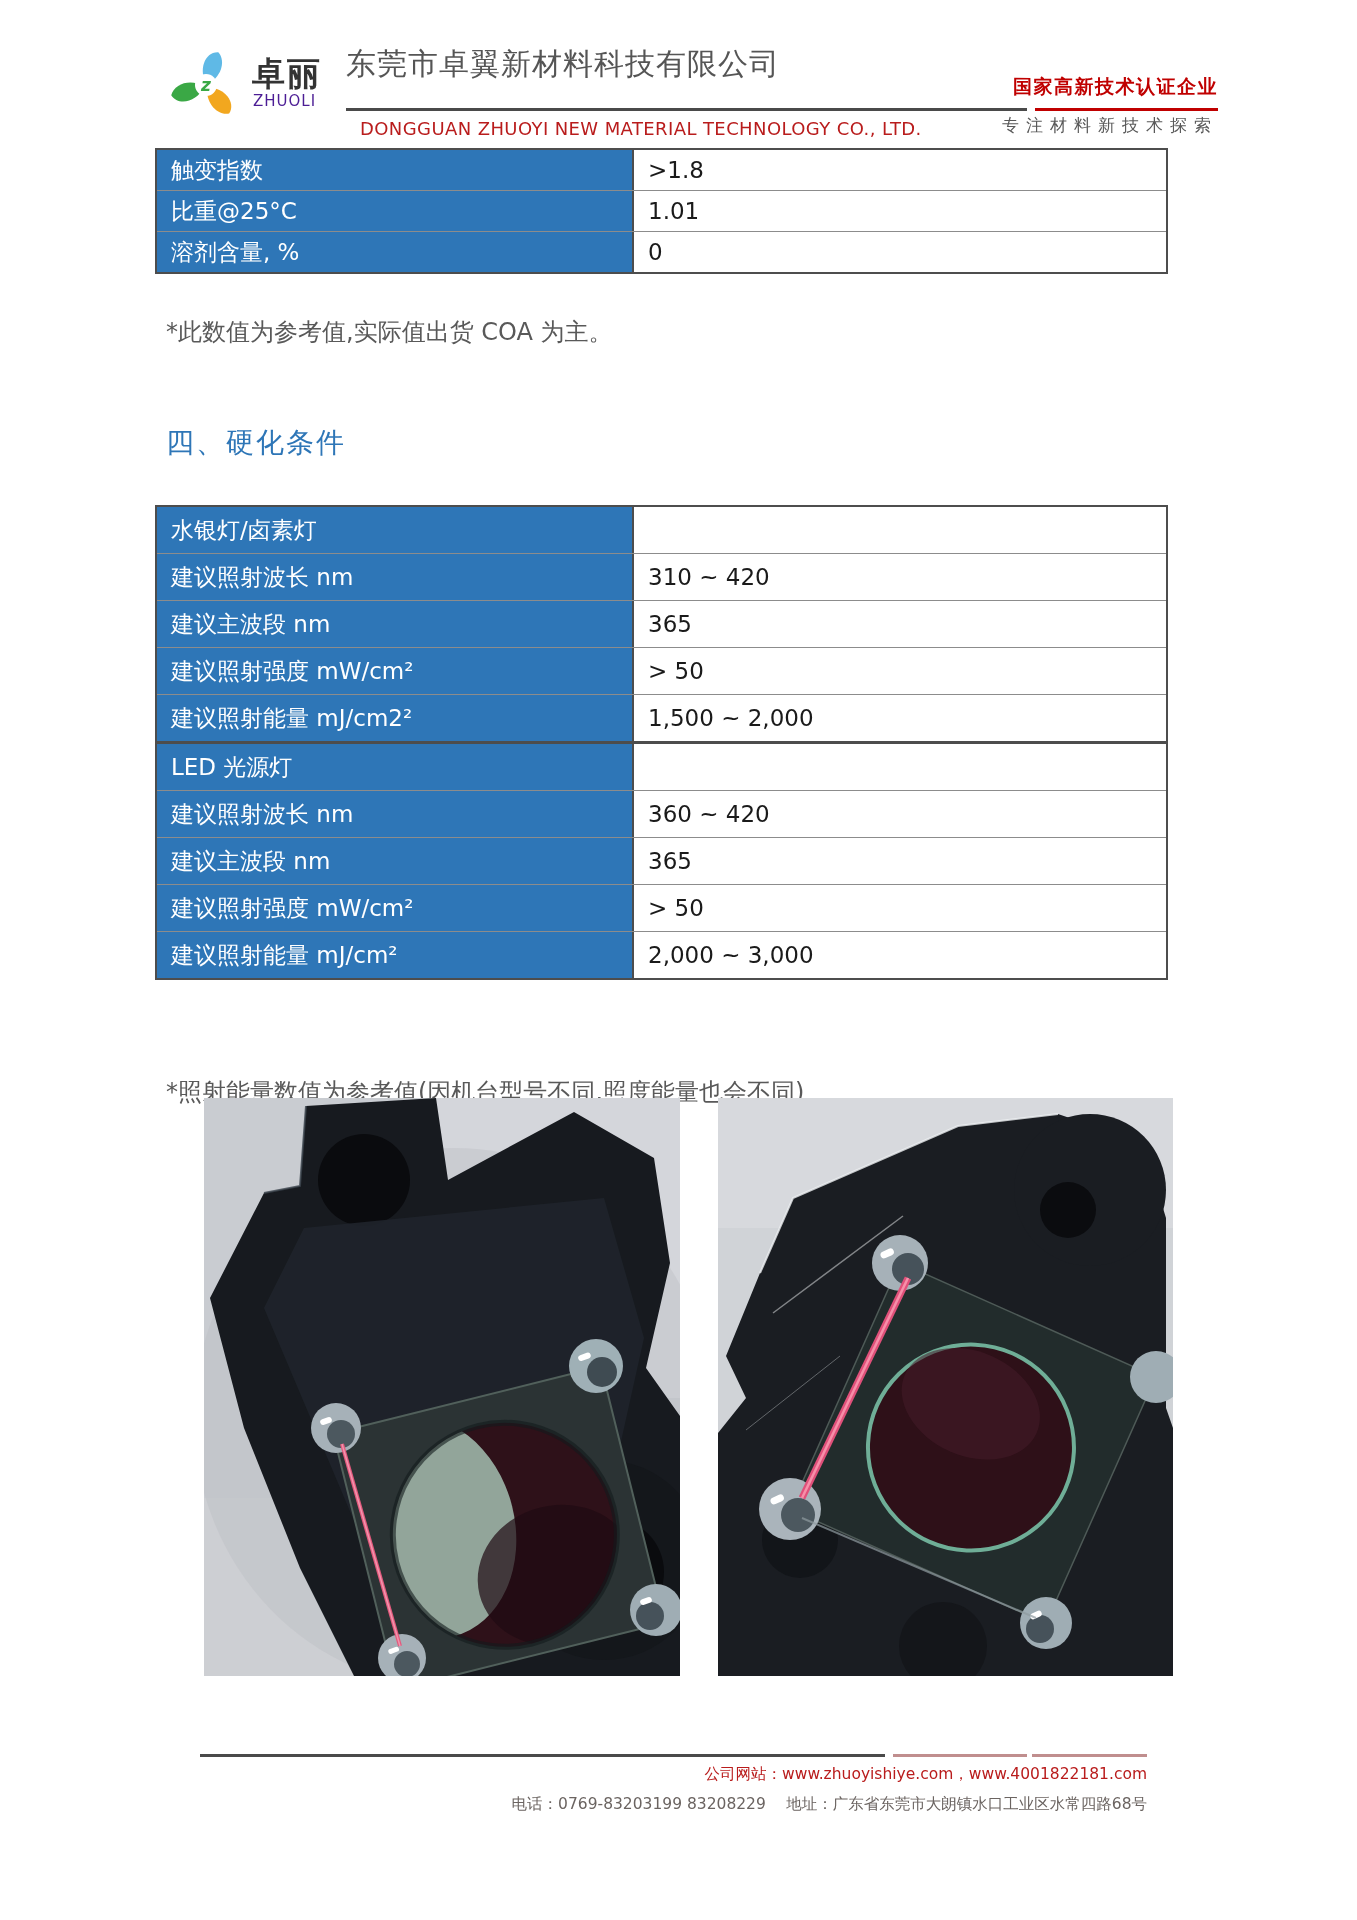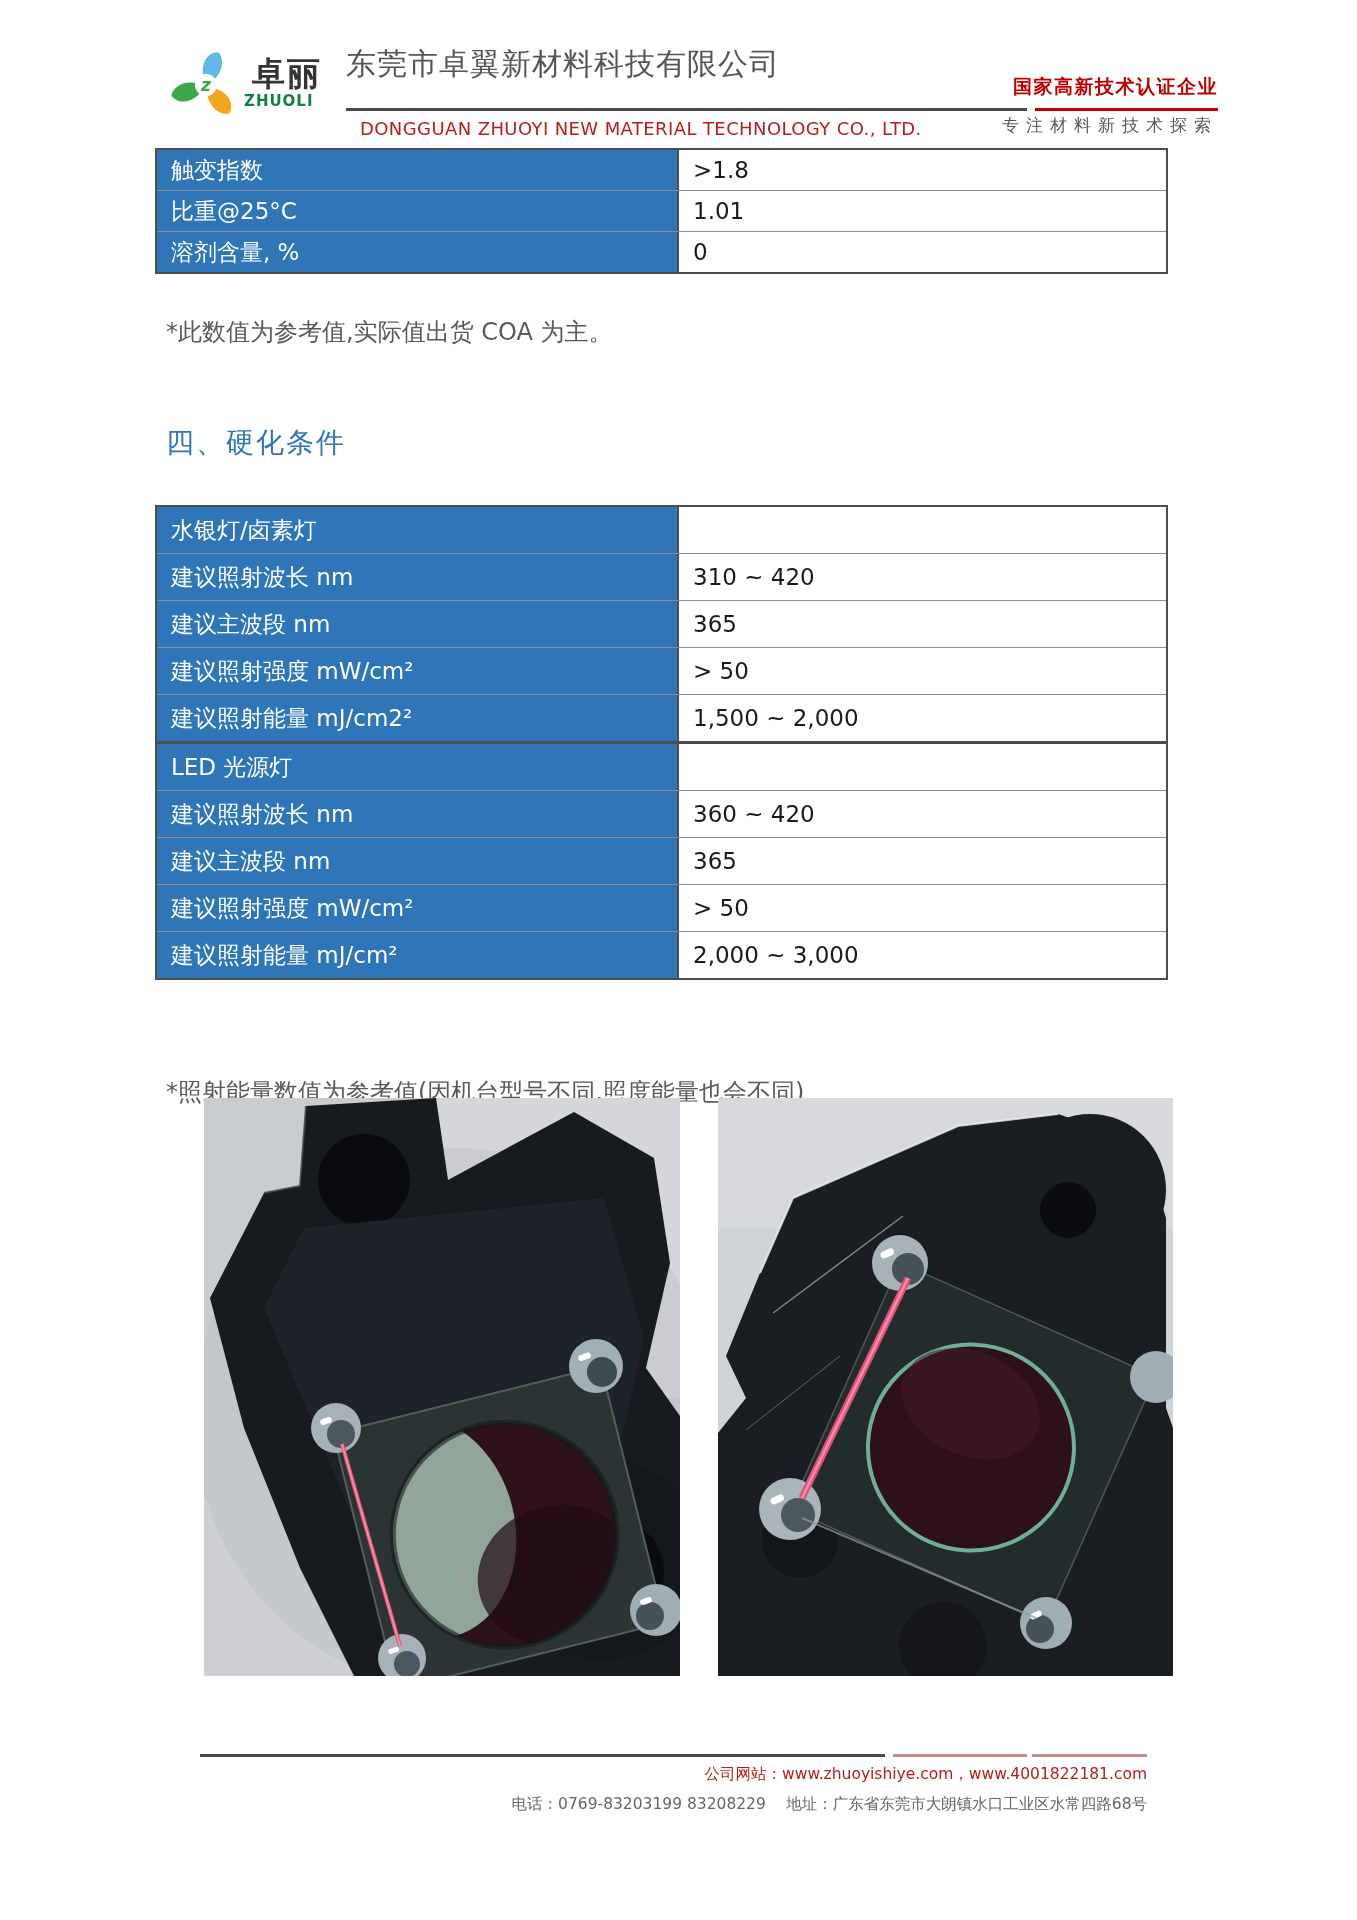--- a/index.html
+++ b/index.html
@@ -4,34 +4,34 @@
 <style>
   html,body{margin:0;padding:0;background:#e9e9e9;}
   .page{
     position:relative;width:1357px;height:1920px;background:#ffffff;
     font-family:"DejaVu Sans","Liberation Sans",sans-serif;overflow:hidden;
     margin:0 auto;color:#222;
   }
   
   .logo-mark{position:absolute;left:164px;top:48px;}
   .logo-cn{position:absolute;left:252px;top:52px;font-size:33px;font-weight:700;color:#333;letter-spacing:2px;}
-  .logo-en{position:absolute;left:244px;top:92px;font-size:15px;font-weight:700;color:#15803d;letter-spacing:1px;}
+  .logo-en{position:absolute;left:253px;top:92px;font-size:15px;font-weight:400;color:#4c1d95;letter-spacing:1px;}
   .company-cn{position:absolute;left:346px;top:44px;font-size:30px;color:#555;letter-spacing:1px;white-space:nowrap;}
   .header-rule-dark{position:absolute;left:346px;top:108px;width:681px;height:3px;background:#4a4a4a;}
   .header-rule-red{position:absolute;left:1035px;top:108px;width:183px;height:3px;background:#c00000;}
   .company-en{position:absolute;left:360px;top:118px;font-size:18px;color:#b91c1c;letter-spacing:0.4px;white-space:nowrap;}
   .cert-badge{position:absolute;right:139px;top:74px;font-size:19px;font-weight:700;color:#c00000;letter-spacing:1.5px;white-space:nowrap;}
   .slogan{position:absolute;right:139px;top:114px;font-size:17px;color:#595959;letter-spacing:7px;white-space:nowrap;}
   
   .dtable{position:absolute;left:155px;width:1013px;border:2px solid #4d4d4d;box-sizing:border-box;background:#fff;}
   .trow{display:flex;border-top:1px solid #8c8c8c;}
   .trow:first-child{border-top:none;}
   .dtable.spec .trow{height:40px;}
   .dtable.cure .trow{height:46px;}
-  .tlabel{width:522px;box-sizing:border-box;background:#2e76b7;color:#fff;
+  .tlabel{width:477px;box-sizing:border-box;background:#2e76b7;color:#fff;
     display:flex;align-items:center;padding-left:14px;font-size:23px;
     border-right:2px solid #4d4d4d;white-space:nowrap;}
   .tvalue{flex:1;display:flex;align-items:center;padding-left:14px;font-size:23px;color:#1a1a1a;background:#fff;white-space:nowrap;}
   .t-spec{top:148px;}
   .t-mercury{top:505px;}
   .t-led{top:742px;}
   .note{position:absolute;left:166px;font-size:24px;color:#595959;white-space:nowrap;margin-top:40px;}
   .note-1{top:276px;}
   .note-2{top:1036px;}
   .section-title{position:absolute;left:166px;top:424px;font-size:28px;font-weight:400;color:#2e76b7;letter-spacing:2px;}

